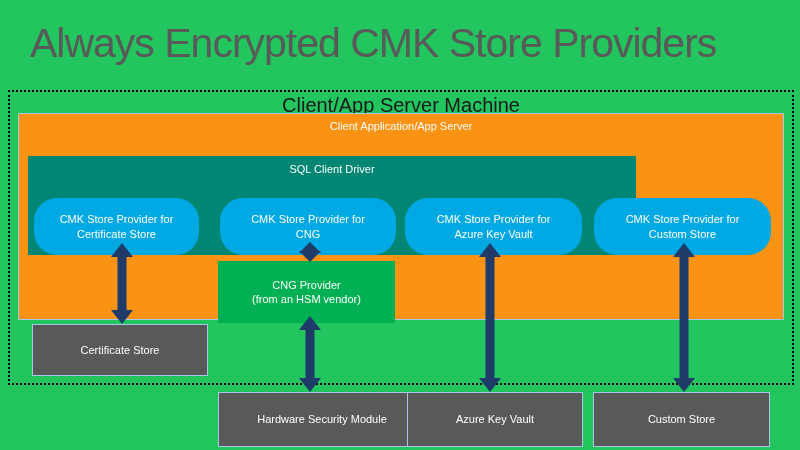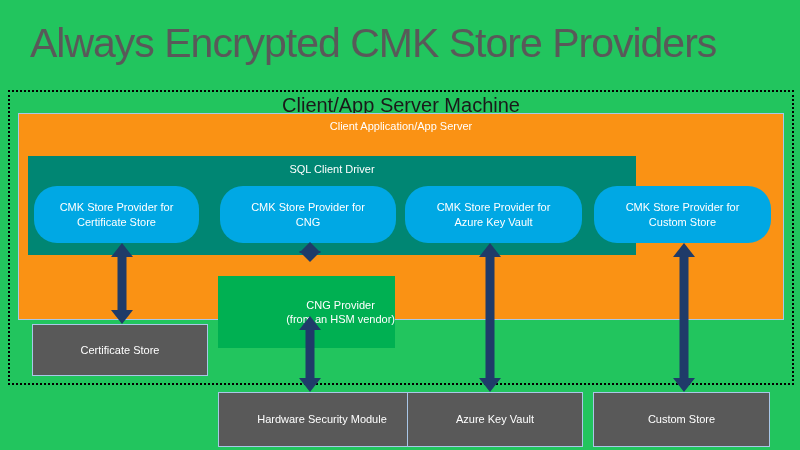--- a/index.html
+++ b/index.html
@@ -35,30 +35,29 @@
   }
   .app-server .lbl { margin-top: 5px; }
 
   .sql-driver {
     left: 28px; top: 156px; width: 608px; height: 99px;
     background: var(--driver_fill, #008673);
     justify-content: flex-start;
   }
   .sql-driver .lbl { margin-top: 6px; }
 
-  .provider { top: 186px; height: 57px; background: var(--provider_fill, #00A8E4); border-radius: 23px; }
+  .provider { top: 198px; height: 57px; background: var(--provider_fill, #00A8E4); border-radius: 23px; }
   .provider-1 { left: 34px;  width: 165px; }
   .provider-2 { left: 220px; width: 176px; }
   .provider-3 { left: 405px; width: 177px; }
   .provider-4 { left: 594px; width: 177px; }
 
   .cng-provider {
-    left: 218px; top: 276px; width: 177px; height: 72px;
+    left: 218px; top: 261px; width: 177px; height: 62px;
     background: var(--cng_fill, #00B052);
-    align-items: flex-end;
   }
 
   .store {
     background: var(--store_fill, #595959);
     border: 1px solid var(--store_border, #A9C7E8);
   }
   .store .lbl { padding: 0 14px; }
   .store-certificate { left: 32px;  top: 324px; width: 176px; height: 52px; }
   .store-hsm        { left: 218px; top: 392px; width: 208px; height: 55px; }
   .store-akv        { left: 407px; top: 392px; width: 176px; height: 55px; }

